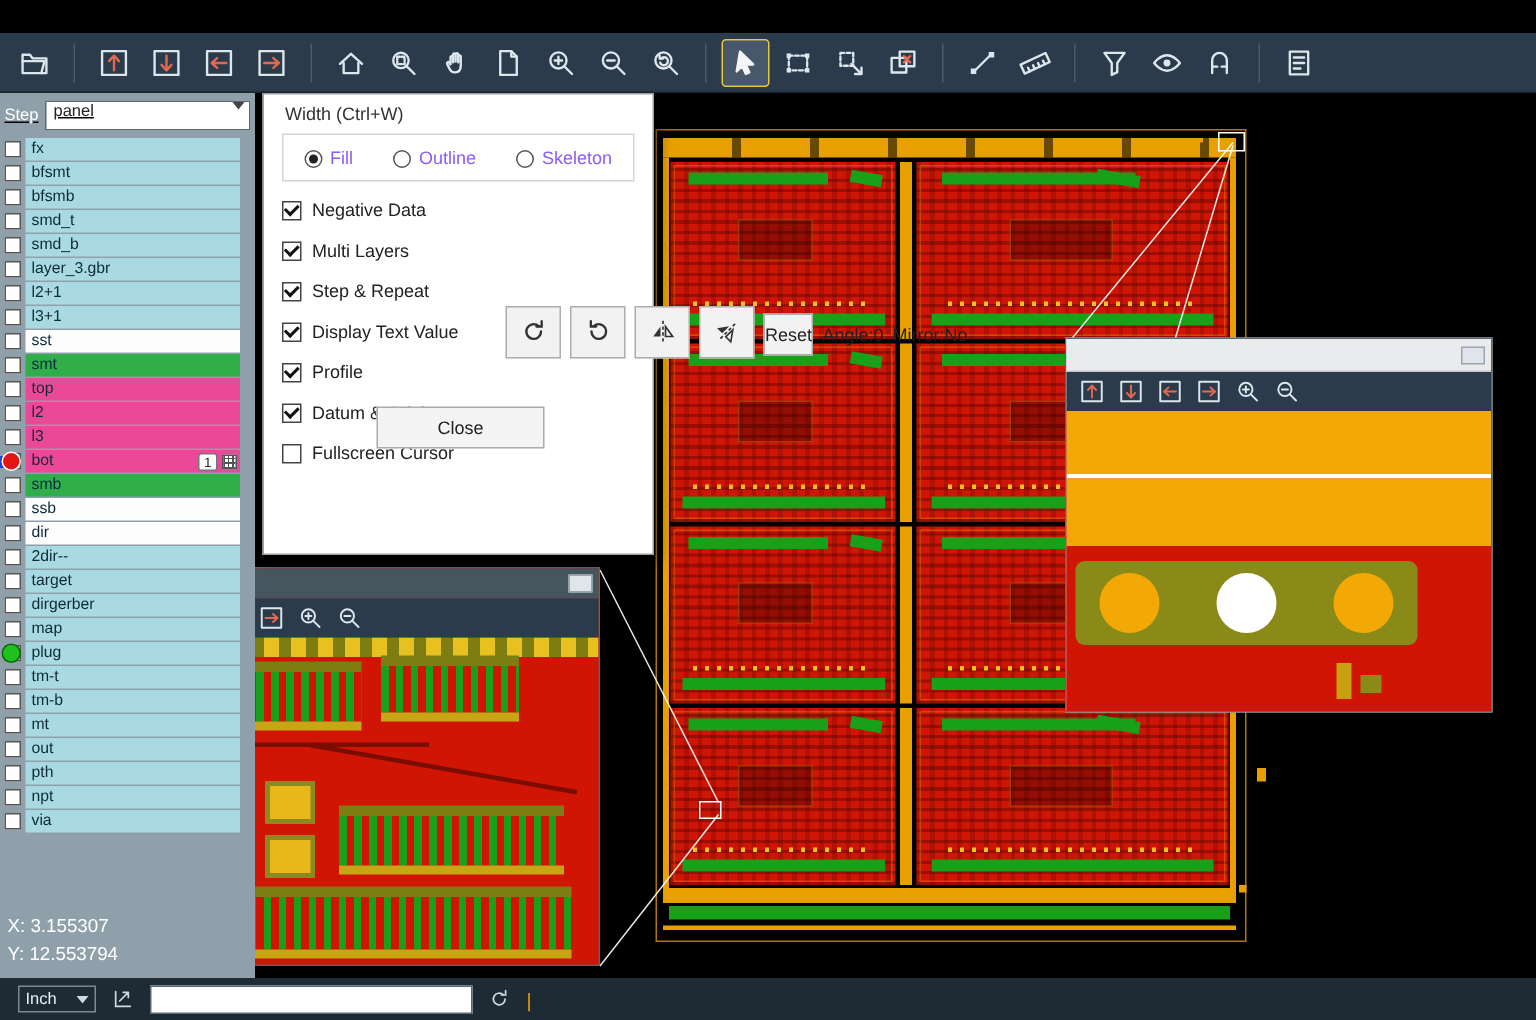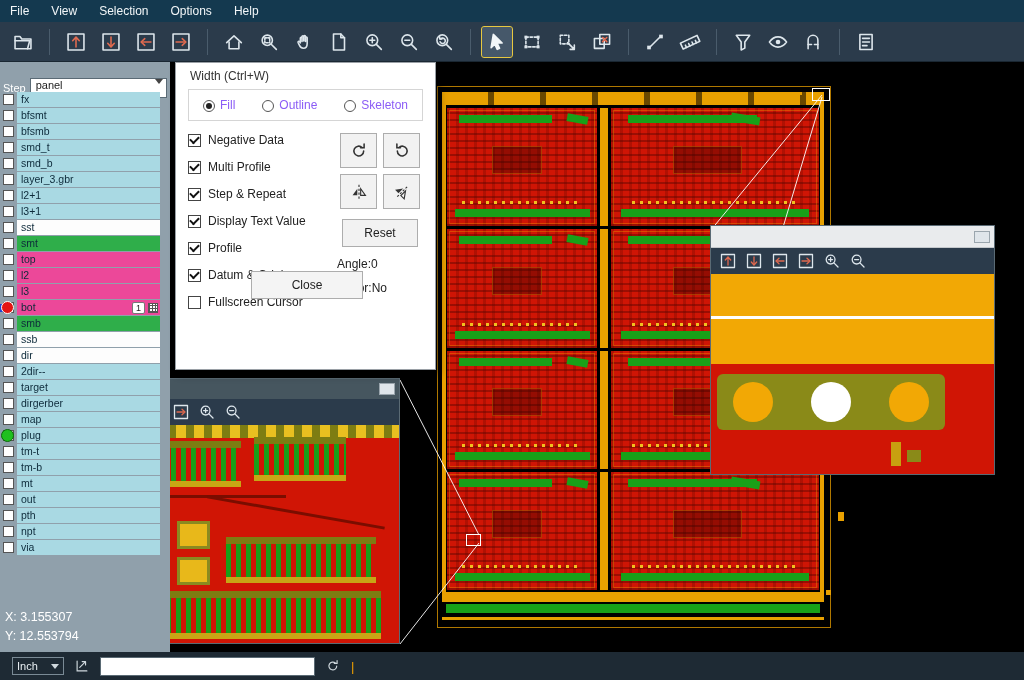--- a/index.html
+++ b/index.html
@@ -11,21 +11,21 @@
   .menu-item{color:#f2f6f8;font-size:12px;cursor:default;}
 
   
   #toolbar{position:absolute;left:0;top:22px;width:100%;height:40px;background:#2b3b4b;border-bottom:1px solid #1a2732;display:flex;align-items:center;gap:5px;padding-left:8px;box-sizing:border-box;z-index:5;}
   .tbtn{width:30px;height:30px;display:flex;align-items:center;justify-content:center;border-radius:2px;padding:4px;box-sizing:border-box;}
   .tbtn.active{background:#46586a;outline:1px solid #e8c840;}
   .tb-sep{width:1px;height:26px;background:#4a5c6c;margin:0 6px;}
 
   
   #sidebar{position:absolute;left:0;top:62px;width:170px;height:590px;background:#90a0ab;z-index:4;}
-  .step-row{display:flex;align-items:center;gap:4px;padding:16px 3px 0 3px;}
+  .step-row{display:flex;align-items:center;gap:4px;padding:5px 3px 0 3px;text-decoration:underline;}
   .step-label{color:#fff;font-size:11px;}
   .step-select{flex:1;background:#fff;border:1px solid #5a6a75;height:18px;font-size:11px;display:flex;justify-content:space-between;padding:0 3px 0 5px;color:#222;}
   .dd-arrow{width:0;height:0;border-left:4px solid transparent;border-right:4px solid transparent;border-top:5px solid #444;}
   .dd-arrow.light{border-top-color:#cfd8dd;}
   .layer-list{position:absolute;top:30px;left:0;right:10px;}
   .layer-row{display:flex;align-items:center;height:15px;margin-bottom:1px;position:relative;}
   .layer-check{width:9px;height:9px;background:#fff;border:1px solid #555;margin:0 3px;flex:none;}
   .layer-label{flex:1;height:15px;font-size:10.5px;line-height:15px;color:#0d2a3a;padding-left:4px;display:flex;align-items:center;overflow:hidden;white-space:nowrap;}
   .color-cyan{background:#a9d9e3;}
   .color-white{background:#fdfdfd;}
@@ -115,47 +115,40 @@
   .width-label{font-size:12px;color:#333;margin:4px 0 6px 2px;}
   .radio-box{border:1px solid #d5d5d5;padding:8px 14px;display:flex;justify-content:space-between;align-items:center;}
   .radio{display:flex;gap:5px;align-items:flex-end;font-size:12px;color:#8b5cf6;}
   .radio-dot{width:12px;height:12px;border:1px solid #555;border-radius:50%;position:relative;box-sizing:border-box;flex:none;}
   .radio-dot.sel::after{content:"";position:absolute;inset:2px;background:#222;border-radius:50%;}
   .dlg-main{display:flex;margin-top:12px;}
   .check-col{flex:1;display:flex;flex-direction:column;gap:13px;}
   .chk{display:flex;gap:7px;align-items:center;font-size:12px;color:#222;}
   .chk-box{width:13px;height:13px;border:1px solid #444;background:#fff;display:flex;align-items:center;justify-content:center;box-sizing:border-box;flex:none;}
   .chk-box.on::after{content:"";width:7px;height:4px;border-left:2px solid #111;border-bottom:2px solid #111;transform:rotate(-45deg);margin-top:-3px;}
-  .btn-col{width:86px;display:flex;flex-direction:column;gap:6px;align-items:center;}
+  .btn-col{width:86px;display:flex;flex-direction:row;gap:6px;align-items:center;}
   .btn-row{display:flex;gap:6px;}
   .sq-btn{width:35px;height:33px;border:1px solid #adadad;background:#f2f2f2;display:flex;align-items:center;justify-content:center;}
   .reset-btn{width:74px;height:26px;border:1px solid #adadad;background:#f2f2f2;font-size:12px;color:#222;display:flex;align-items:center;justify-content:center;margin-top:4px;}
   .angle-txt,.mirror-txt{font-size:12px;color:#222;margin-right:auto;margin-top:4px;}
   .close-btn{position:absolute;left:75px;bottom:10px;width:110px;height:26px;border:1px solid #adadad;background:#f4f4f4;font-size:12px;color:#222;display:flex;align-items:center;justify-content:center;}
 
   
   #statusbar{position:absolute;left:0;bottom:0;width:100%;height:28px;background:#1e2a34;display:flex;align-items:center;gap:9px;padding-left:12px;box-sizing:border-box;z-index:6;}
   .unit-select{width:52px;height:18px;border:1px solid #7a8a95;color:#e8eef2;font-size:11px;display:flex;align-items:center;justify-content:space-between;padding:0 4px;box-sizing:border-box;}
   .sb-icon{width:18px;height:18px;display:flex;align-items:center;justify-content:center;}
   .status-input{width:205px;height:17px;background:#fff;border:1px solid #5a6a74;font-size:11px;padding:0 4px;}
   .status-sep{color:#f0a000;font-size:13px;}
   .status-text{color:#f0a000;font-size:12.5px;white-space:nowrap;}
 </style>
 </head>
 <body>
 
 <div id="app">
 
-  <div id="menu-bar">
-      <div class="menu-item">File</div>
-      <div class="menu-item">View</div>
-      <div class="menu-item">Selection</div>
-      <div class="menu-item">Options</div>
-      <div class="menu-item">Help</div>
-    </div>
 
   <div id="toolbar">
       <div class="tbtn">
         <svg viewBox="0 0 18 18" width="100%" height="100%" fill="none" stroke="#dde6ec" stroke-width="1.3" stroke-linecap="round" stroke-linejoin="round">
           <path d="M2.5 4.5h4l1.5 2h7.5v8H2.5z"></path>
           <path d="M2.5 8h12l-1.8 6.5"></path>
         </svg>
       </div>
       <div class="tb-sep"></div>
       <div class="tbtn">
@@ -706,21 +699,21 @@
           </div>
         </div>
       <div class="dlg-main">
         <div class="check-col">
             <div class="chk">
               <span class="chk-box on"></span>
               <span>Negative Data</span>
             </div>
             <div class="chk">
               <span class="chk-box on"></span>
-              <span>Multi Profile</span>
+              <span>Multi Layers</span>
             </div>
             <div class="chk">
               <span class="chk-box on"></span>
               <span>Step &amp; Repeat</span>
             </div>
             <div class="chk">
               <span class="chk-box on"></span>
               <span>Display Text Value</span>
             </div>
             <div class="chk">

